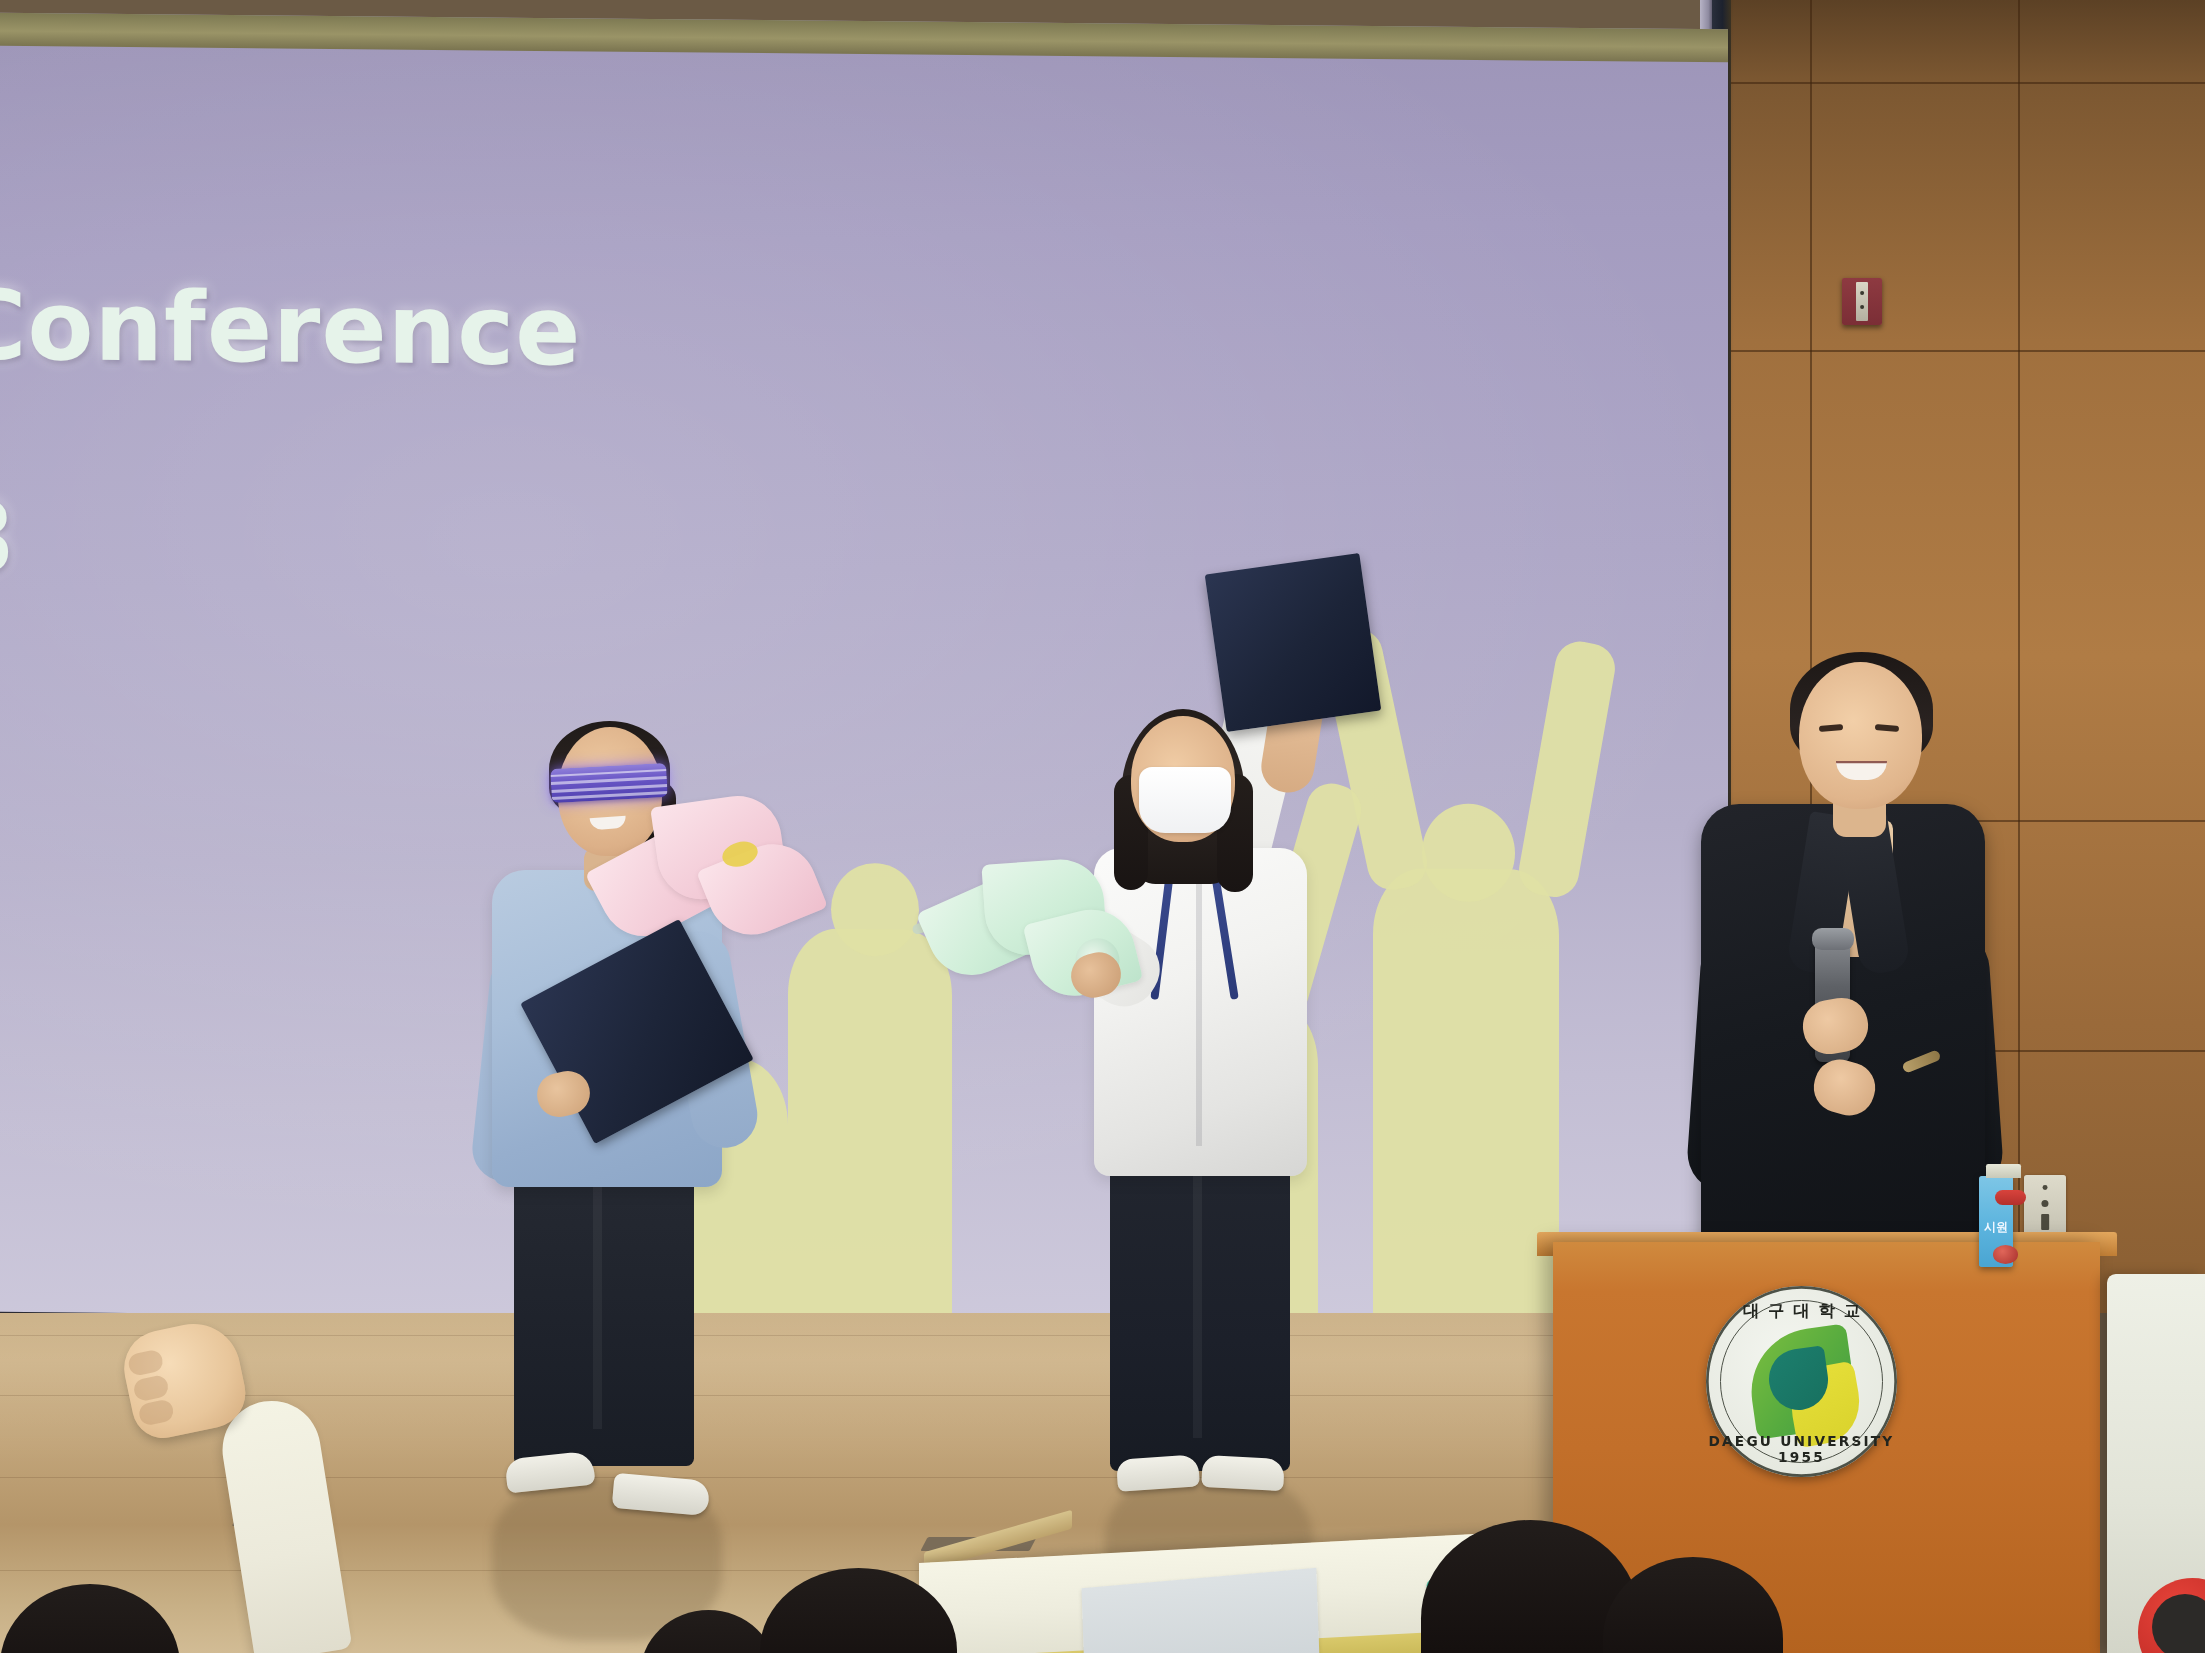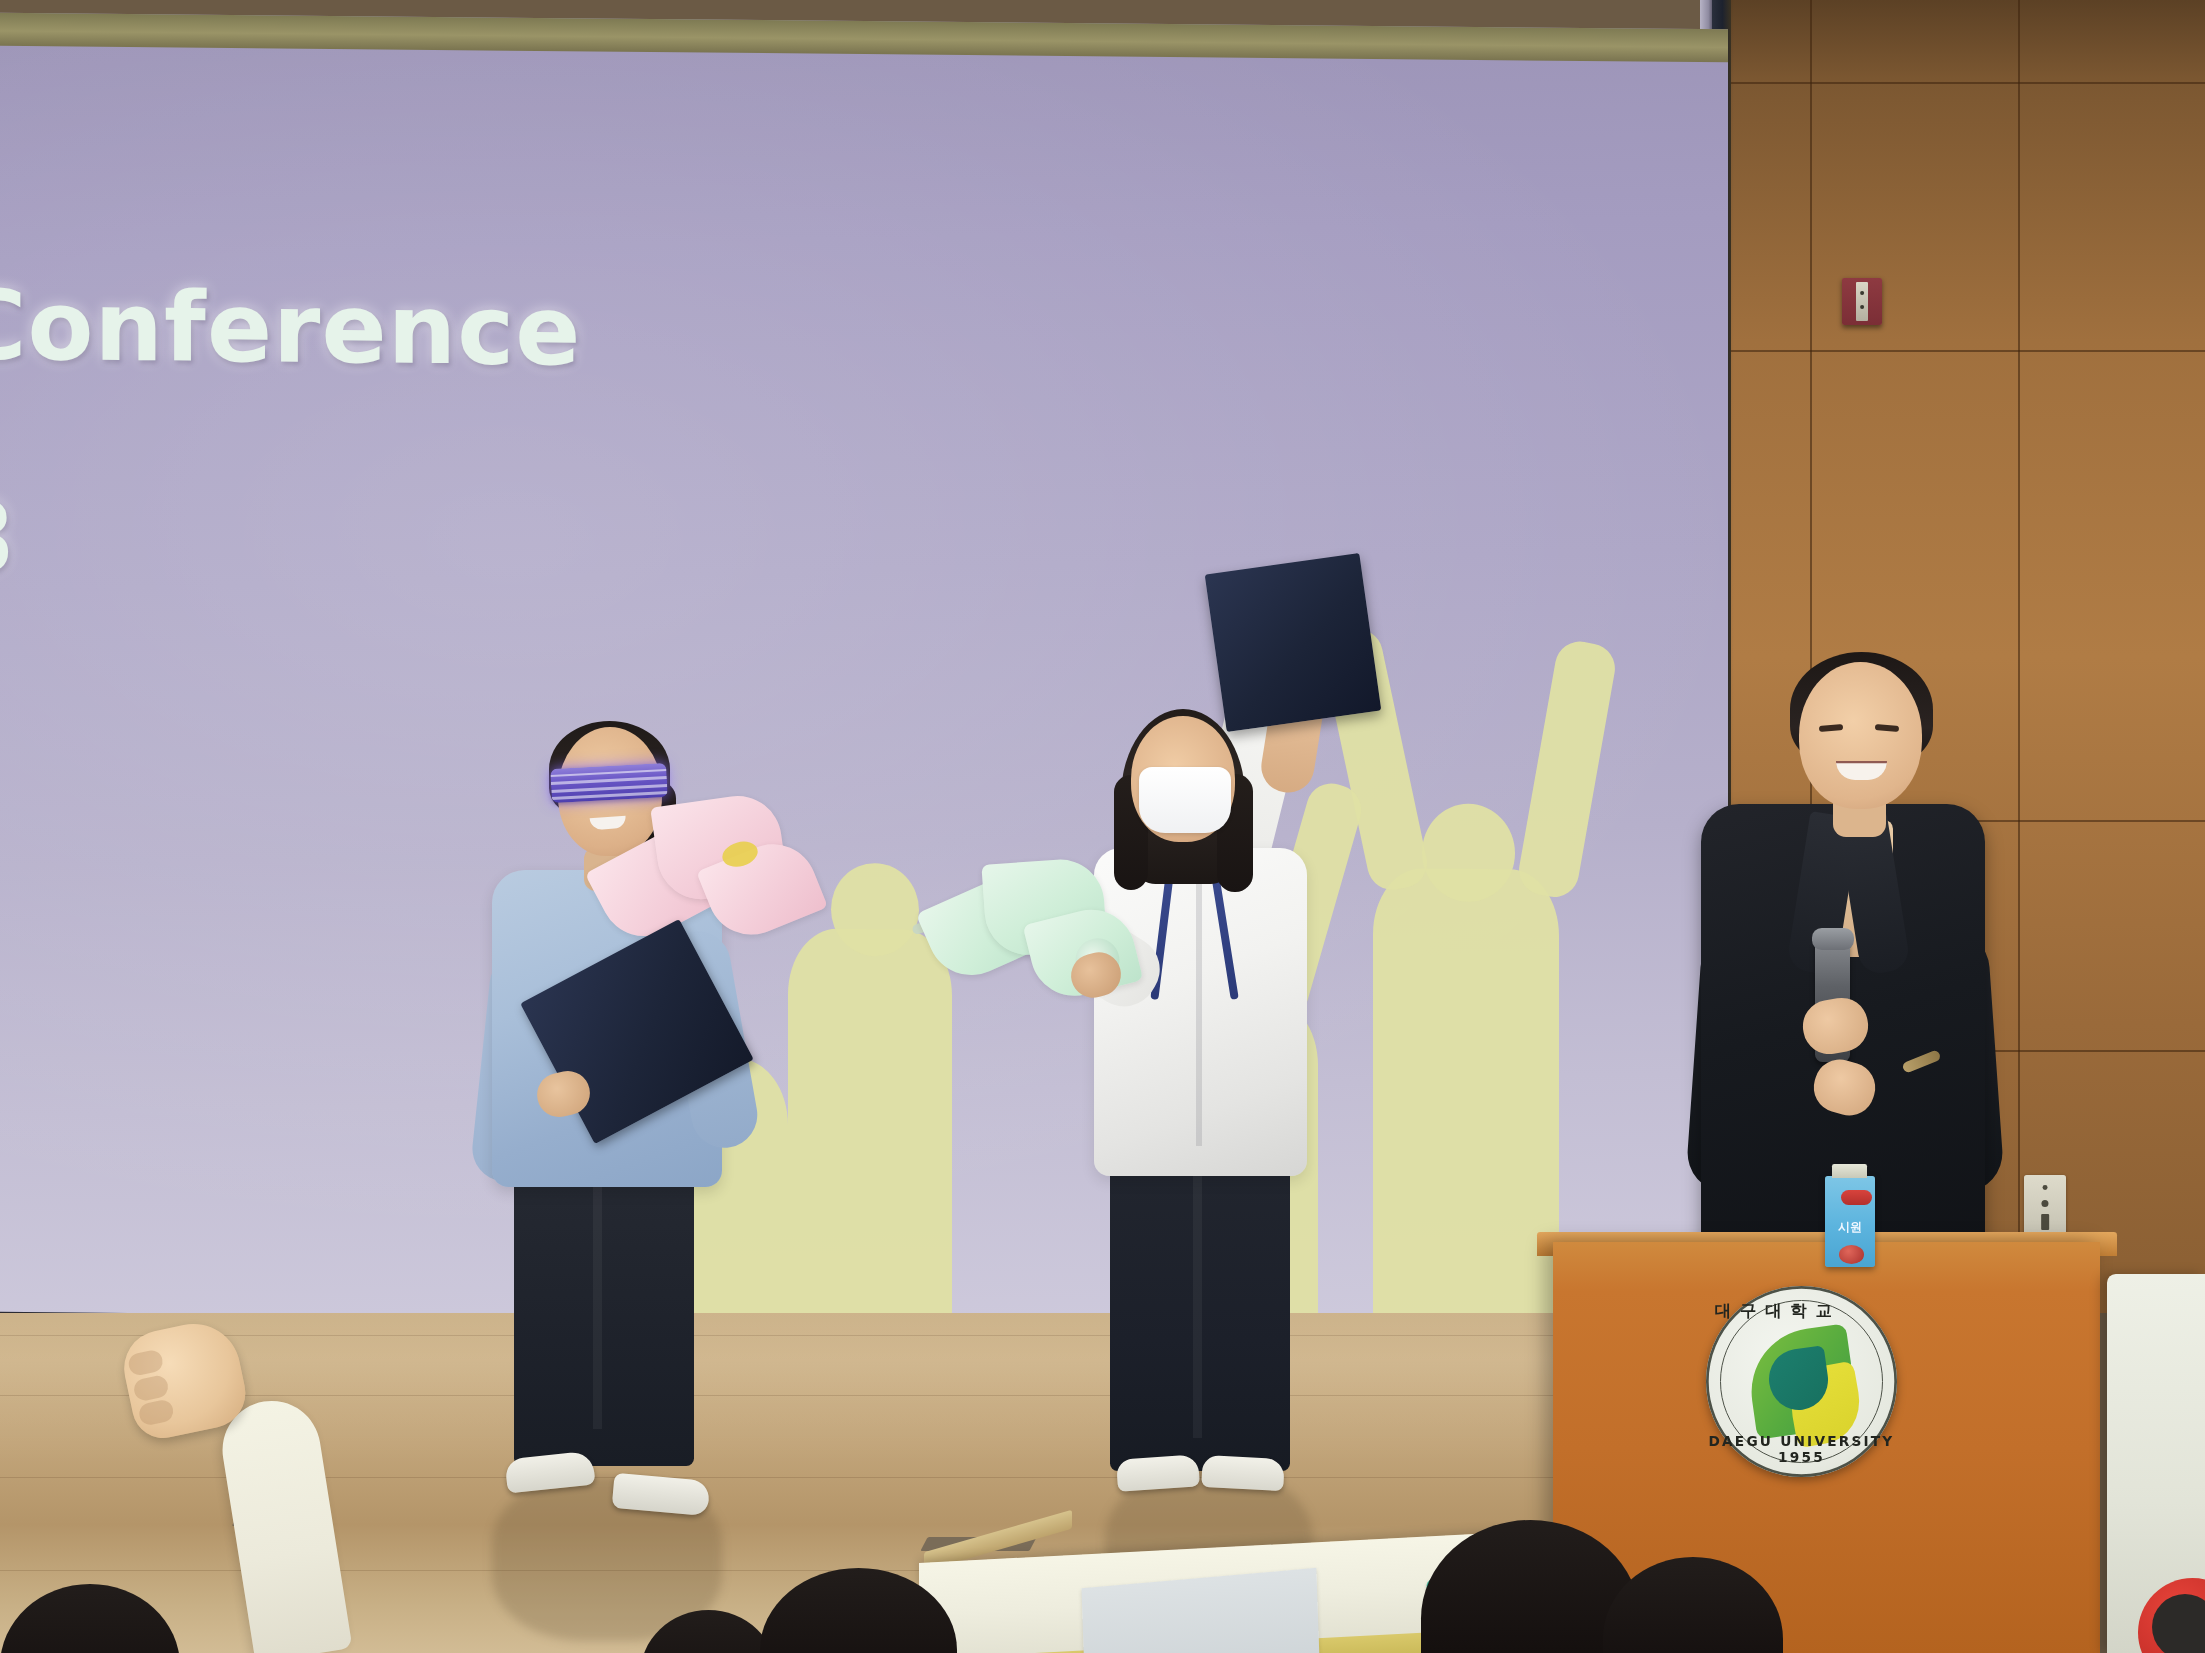--- a/index.html
+++ b/index.html
@@ -166,33 +166,33 @@
     border-radius:58% 14% 58% 14% / 58% 14% 58% 14%;
     transform:rotate(-10deg);
   }
   .emblem-mark .core-teal{
     position:absolute; left:18.6px; top:18.6px; width:59px; height:61px;
     background:linear-gradient(140deg,#1d7f6e 0%, #17705f 100%);
     border-radius:58% 14% 58% 58% / 58% 14% 58% 58%;
     transform:rotate(-8deg);
   }
   .emblem-kor{
-    position:absolute; top:14.2px; left:0; right:0; 
+    position:absolute; top:14.2px; left:0; right:0; text-align:center;
     font-family:"DejaVu Sans", sans-serif; font-size:16.4px; font-weight:700;
     color:#22251f; letter-spacing:8.8px; text-indent:8.8px;
   }
   .emblem-eng{
     position:absolute; bottom:12px; left:0; right:0; text-align:center;
     font-family:"DejaVu Sans", sans-serif; font-size:13.7px; font-weight:700;
     color:#22251f; letter-spacing:2.2px;
   }
 
   
   .carton{
-    position:absolute; left:1825px; top:1176px; width:50px; height:91px;
+    position:absolute; left:1979px; top:1176px; width:34px; height:91px;
     background:linear-gradient(180deg,#7ec6e6 0%, #5cb4de 55%, #4aa5d2 100%);
     border-radius:2.7px; box-shadow:0 2.7px 6.6px rgba(0,0,0,.35);
   }
   .carton .cap{
     position:absolute; left:6.6px; top:-12px; width:35px; height:14.2px;
     background:linear-gradient(180deg,#e6e7d8,#c8c9b8); border-radius:2.2px 2.2px 0 0;
   }
   .carton .redlabel{
     position:absolute; left:16.4px; top:14.2px; width:31px; height:15.3px;
     background:linear-gradient(180deg,#d8433c,#b4302c); border-radius:7.7px;

